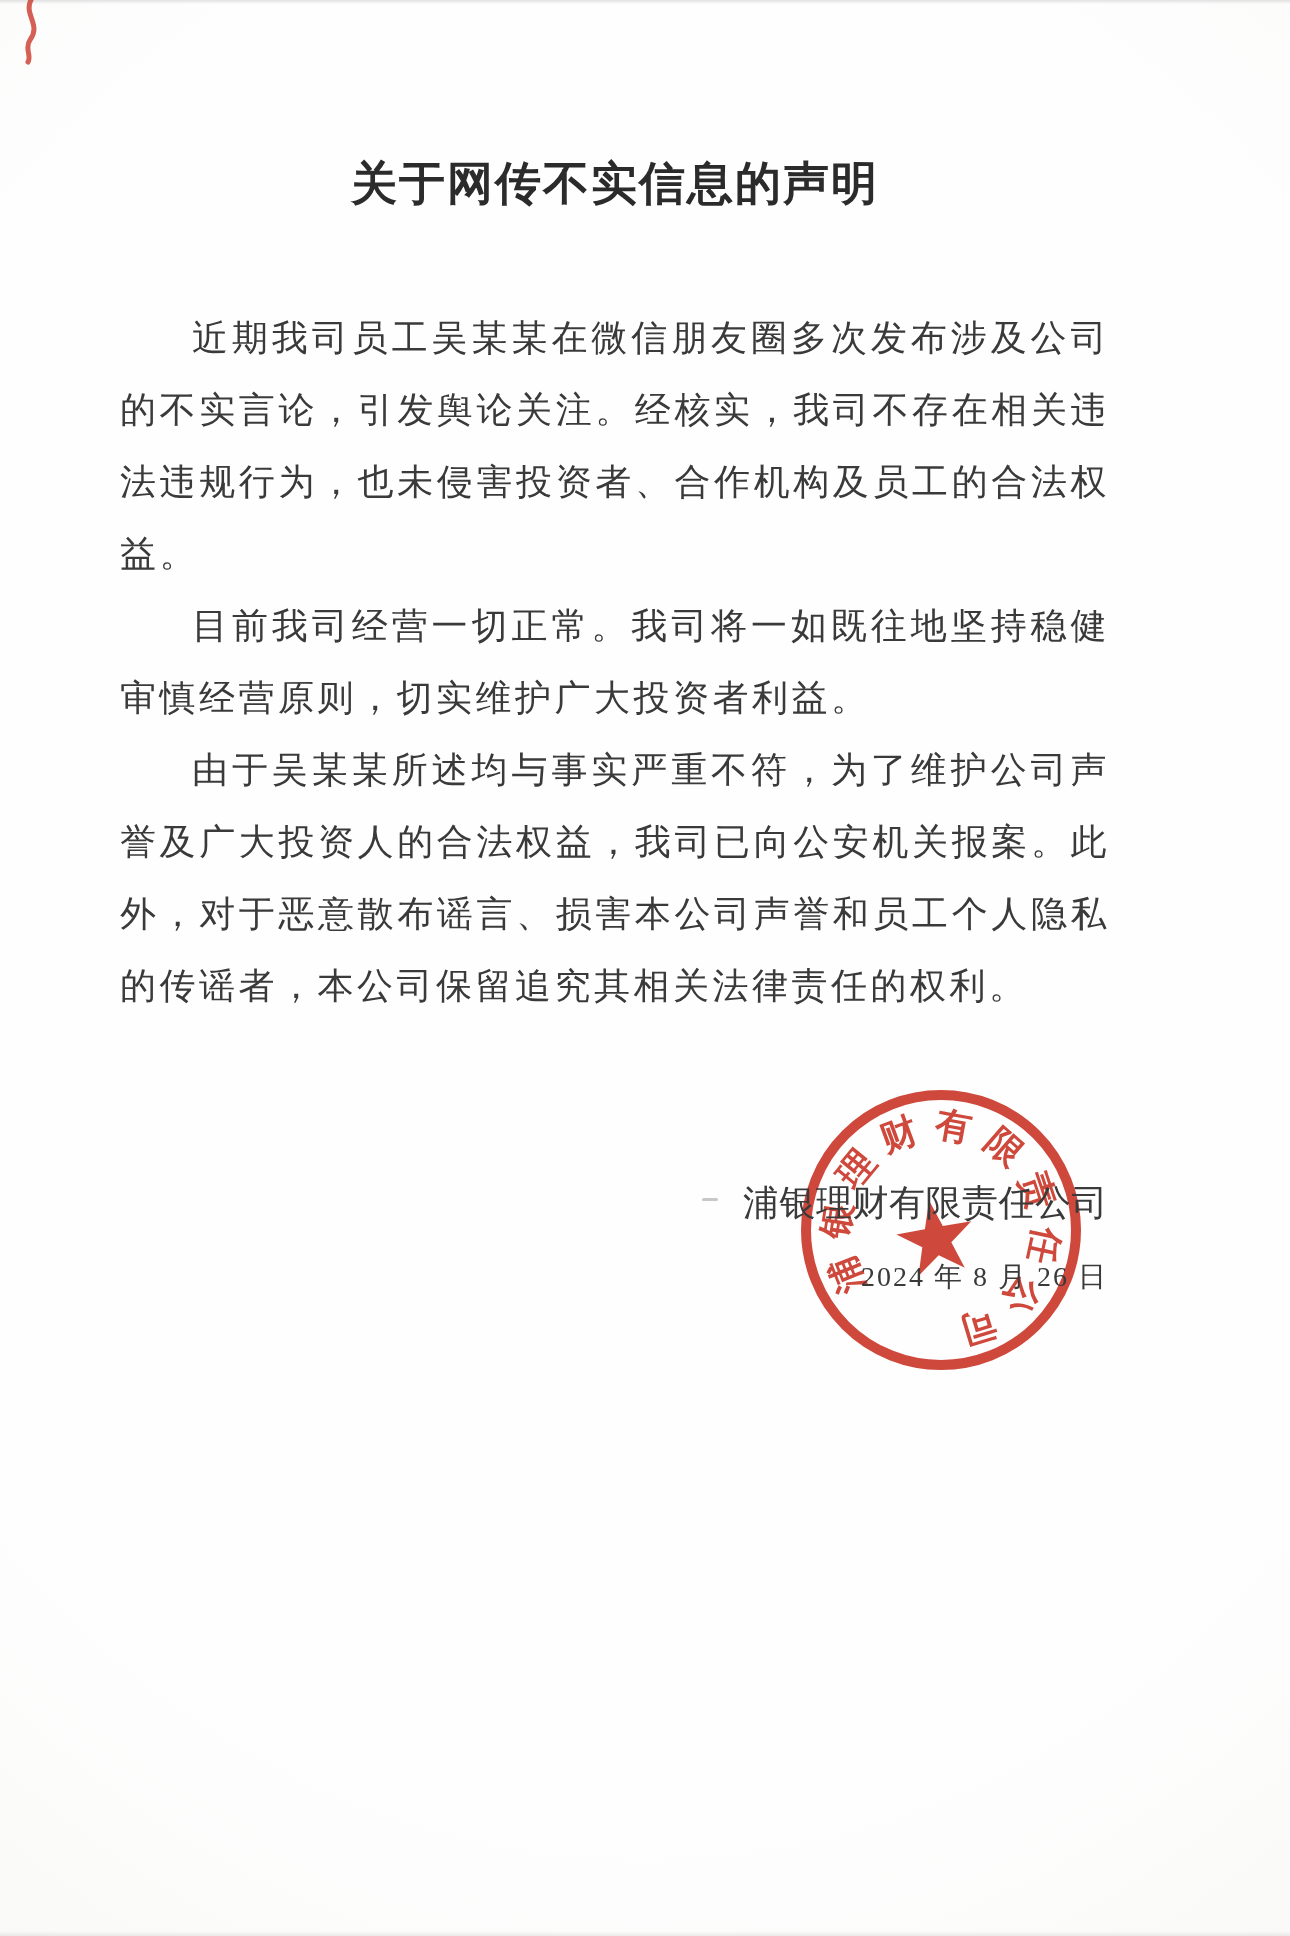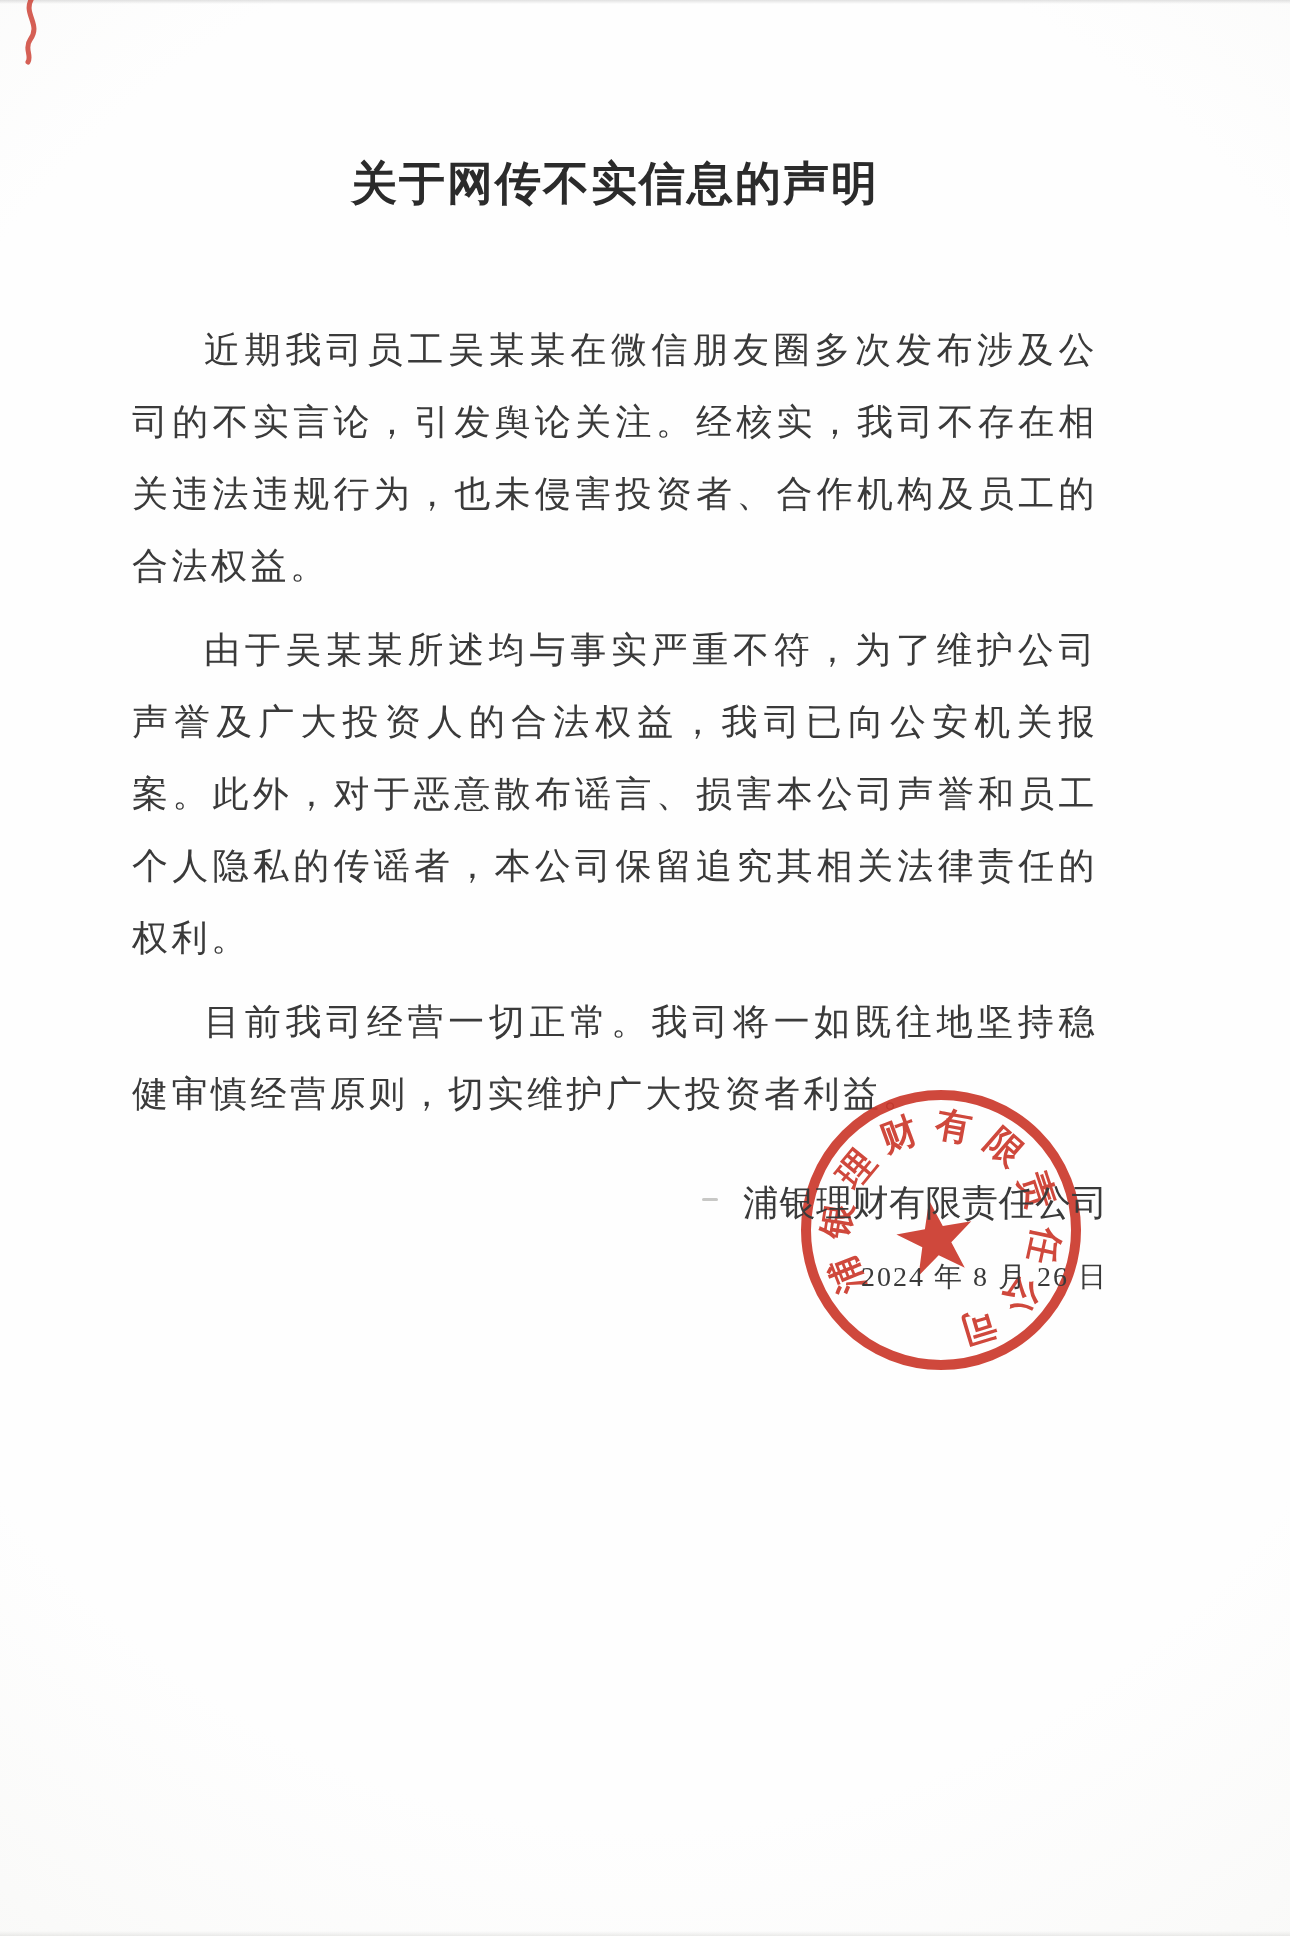--- a/index.html
+++ b/index.html
@@ -32,21 +32,21 @@
     position:absolute;left:120px;top:156px;width:990px;
     font-size:46px;line-height:56px;font-weight:700;
     color:#2b2b2b;text-align:center;letter-spacing:2px;
   }
   .body-text{
     position:absolute;left:120px;top:302px;width:990px;
     font-size:36px;line-height:72px;letter-spacing:3.5px;
     color:#3a3a3a;
   }
   .body-text p{
-    margin:12px;text-indent:2em;
+    margin:0;text-indent:2em;
     text-align:justify;text-justify:inter-character;
   }
   .signature{
     position:absolute;right:182px;top:1183px;
     text-align:right;color:#3a3a3a;
   }
   .sig-company{
     font-size:36px;line-height:40px;letter-spacing:0.5px;
     white-space:nowrap;
   }
@@ -77,22 +77,22 @@
   <div class="bottom-edge"></div>
 
   <svg class="corner-mark" viewBox="0 0 64 70">
     <path d="M 26 2 C 16 18, 36 28, 24 44 C 18 52, 26 60, 22 66" fill="none" stroke-width="5" stroke-linecap="round" stroke="#cc392c"></path>
   </svg>
 
   <div class="doc-title">关于网传不实信息的声明</div>
 
   <div class="body-text">
     <p>近期我司员工吴某某在微信朋友圈多次发布涉及公司的不实言论，引发舆论关注。经核实，我司不存在相关违法违规行为，也未侵害投资者、合作机构及员工的合法权益。</p>
+    <p>目前我司经营一切正常。我司将一如既往地坚持稳健审慎经营原则，切实维护广大投资者利益。</p>
     <p>由于吴某某所述均与事实严重不符，为了维护公司声誉及广大投资人的合法权益，我司已向公安机关报案。此外，对于恶意散布谣言、损害本公司声誉和员工个人隐私的传谣者，本公司保留追究其相关法律责任的权利。</p>
-    <p>目前我司经营一切正常。我司将一如既往地坚持稳健审慎经营原则，切实维护广大投资者利益。</p>
   </div>
 
   <div class="stray-mark"></div>
 
   <svg class="seal" viewBox="0 0 300 300">
 
     <circle cx="146" cy="144" r="135" fill="none" stroke-width="10" stroke="#cc392c"></circle>
 
     <polygon points="134.1,114.6 147.8,140.1 176.3,135.2 156.3,156.2 169.8,181.8 143.7,169.3 123.5,189.9 127.3,161.3 101.4,148.4 129.9,143.2" fill="#cc392c"></polygon>
 

